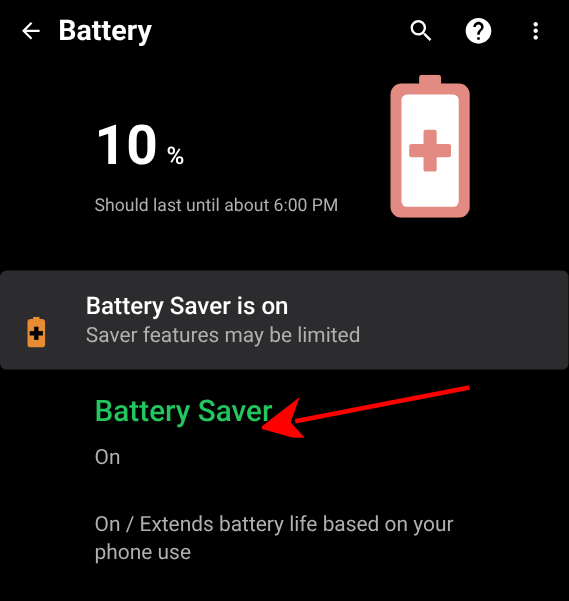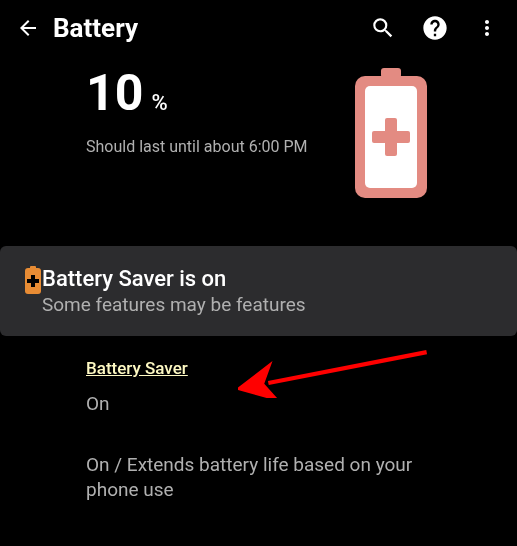--- a/index.html
+++ b/index.html
@@ -46,21 +46,21 @@
       height: 28px;
       display: flex;
       align-items: center;
       justify-content: center;
       cursor: pointer;
     }
     .battery-summary {
       padding: 12px 86px 24px;
       display: flex;
       justify-content: space-between;
-      align-items: flex-start;
+      align-items: flex-end;
     }
     .battery-text {
       flex: 1;
     }
     .battery-percent {
       font-size: 50px;
       font-weight: 700;
       line-height: 1;
       display: flex;
       align-items: baseline;
@@ -80,21 +80,22 @@
       width: 80px;
       height: 130px;
       margin-left: 20px;
     }
     .notice-bar {
       background: #2c2c2e;
       border-radius: 6px;
       margin: 24px 0 0;
       padding: 20px 24px;
       display: flex;
-      align-items: flex-start;
+      align-items: flex-end;
+      gap: 36px;
     }
     .notice-icon {
       width: 18px;
       height: 28px;
     }
     .notice-text {
       flex: 1;
     }
     .notice-title {
       font-size: 22px;
@@ -104,24 +105,23 @@
     .notice-subtitle {
       font-size: 19px;
       color: #b0b0b0;
       margin-top: 2px;
     }
     .settings-item {
       padding: 22px 86px 0;
       cursor: pointer;
     }
     .settings-title {
-      font-size: 17px;
+      font-size: 27px;
       font-weight: 500;
-      color: #fef9c3;
-      text-decoration: underline;
+      color: #22c55e;
     }
     .settings-subtitle {
       font-size: 19px;
       color: #b0b0b0;
       margin-top: 13px;
       line-height: 1.35;
     }
     .arrow-annotation {
       position: absolute;
       top: 348px;
@@ -181,21 +181,21 @@
 
 <div class="notice-bar">
   <svg class="notice-icon" width="18" height="28" viewBox="0 0 18 28">
     <rect x="6" y="0" width="6" height="3" rx="1" fill="#e88c34"></rect>
     <rect x="1" y="2" width="16" height="26" rx="3" fill="#e88c34"></rect>
     <rect x="7" y="9" width="4" height="12" fill="#000"></rect>
     <rect x="3" y="13" width="12" height="4" fill="#000"></rect>
   </svg>
   <div class="notice-text">
     <div class="notice-title">Battery Saver is on</div>
-    <div class="notice-subtitle">Some features may be features</div>
+    <div class="notice-subtitle">Saver features may be limited</div>
   </div>
 </div>
 
 <div class="settings-item">
   <div class="settings-title">Battery Saver</div>
   <div class="settings-subtitle">On</div>
 </div>
 
 <div class="settings-item">
   <div class="settings-subtitle">On / Extends battery life based on your phone use</div>

